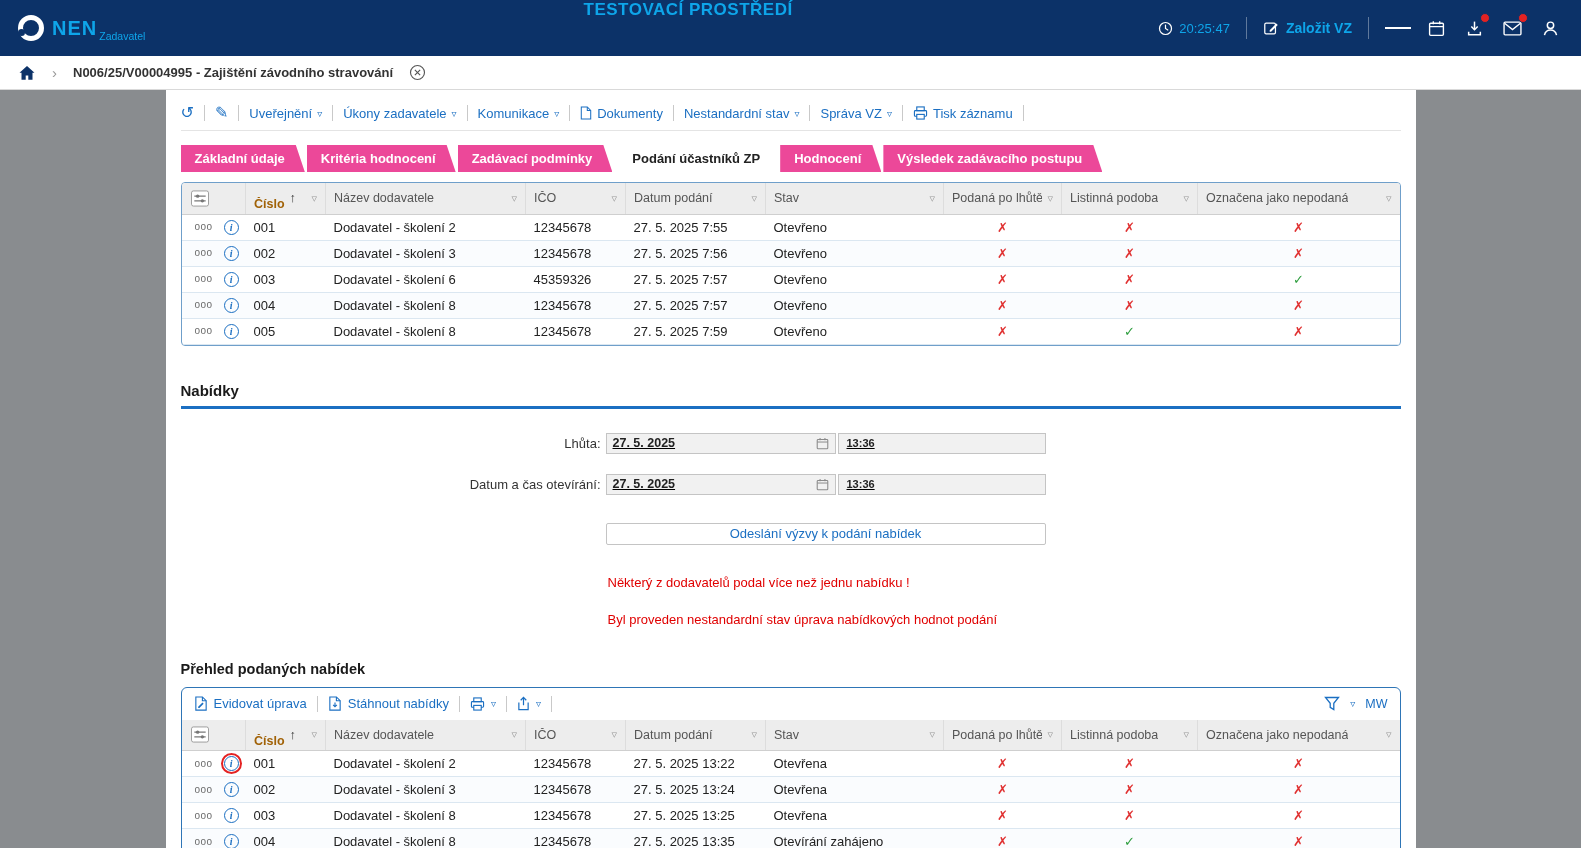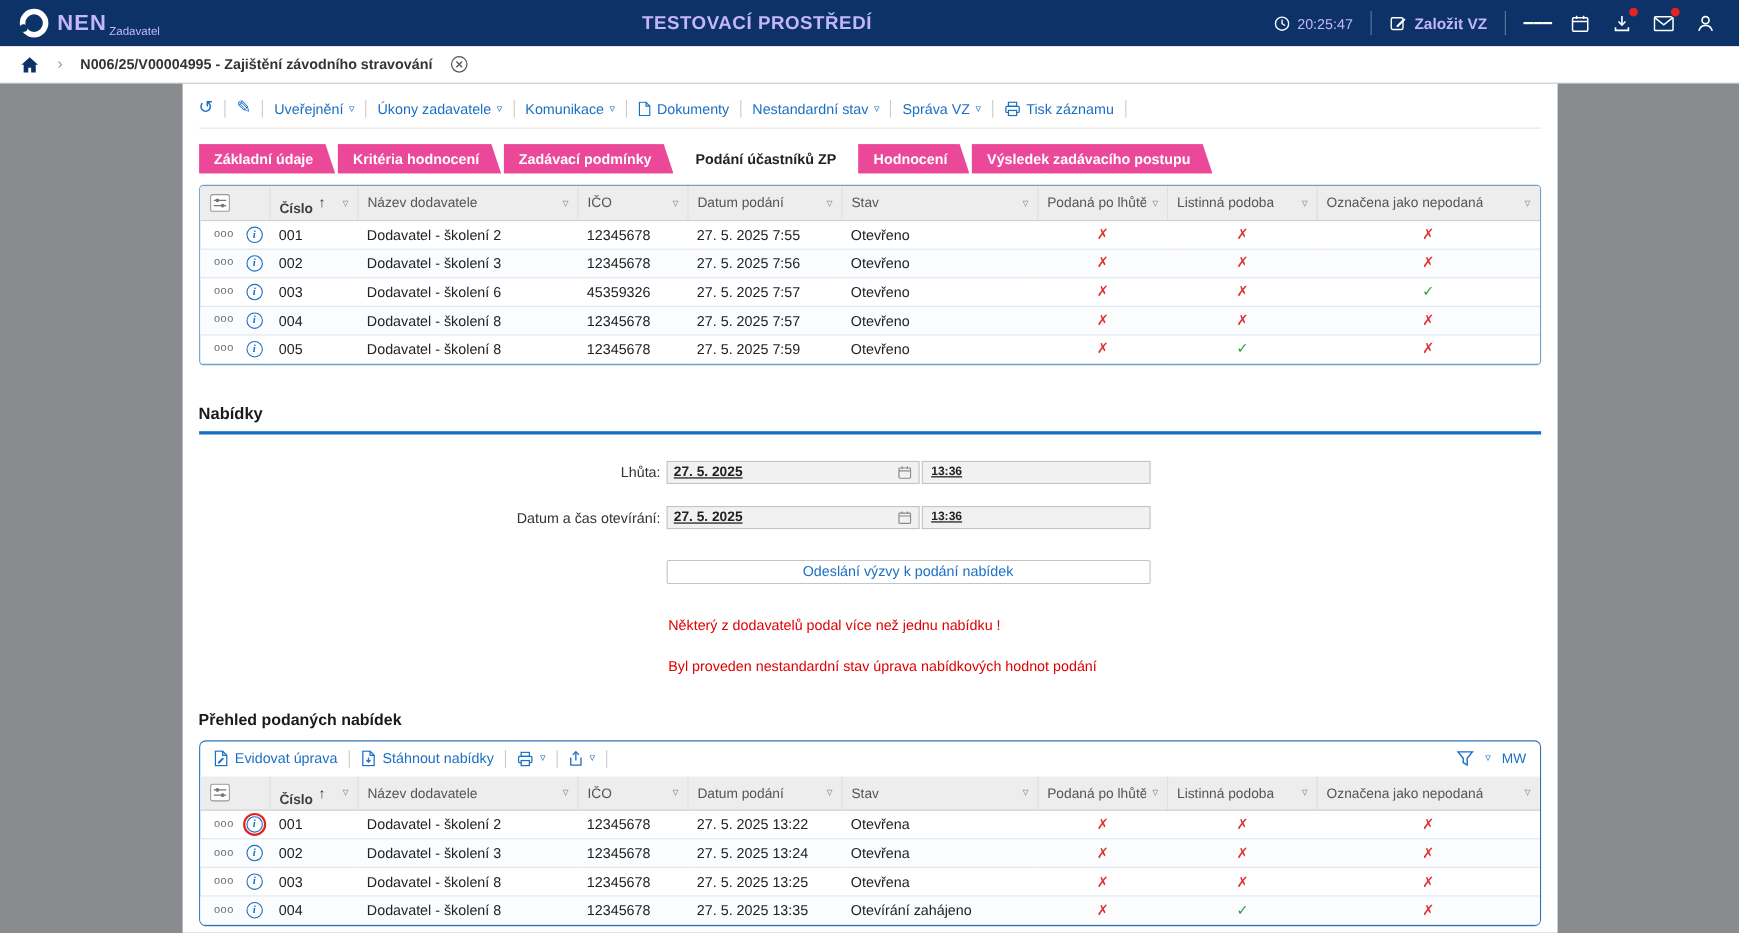--- a/index.html
+++ b/index.html
@@ -1,20 +1,20 @@
 <!DOCTYPE html>
 <html><head>
 <meta charset="utf-8">
 <style>
   * { margin:0; padding:0; box-sizing:border-box; }
   html,body { width:1581px; height:848px; overflow:hidden;
     font-family:"Liberation Sans","DejaVu Sans",sans-serif; background:#898c8f; }
 
   
-  .topbar { height:42px; background:#0c3268; display:flex; align-items:center; color:#c4b5fd; padding:0 18px; }
+  .topbar { height:56px; background:#0c3268; display:flex; color:#0ea5e9; padding:0 18px; }
   .topbar-left { display:flex; align-items:center; width:200px; flex:0 0 auto; }
   .logo-circle { width:26px; height:26px; border:5px solid #fff; border-radius:50%; display:inline-block; margin-right:8px; position:relative; }
   .logo-circle::after { content:""; position:absolute; left:-5px; top:9px; width:7px; height:7px; background:#0c3268; border-radius:50%; }
   .logo-text { display:flex; align-items:flex-end; }
   .logo-nen { font-size:20px; font-weight:bold; letter-spacing:1px; }
   .logo-sub { font-size:10.5px; margin-left:2px; margin-bottom:-2px; }
   .topbar-title { flex:1; text-align:center; font-size:17px; font-weight:bold; letter-spacing:.5px; }
   .topbar-right { display:flex; align-items:center; flex:0 0 auto; gap:12px; }
   .tb-sep { width:1px; height:22px; background:rgba(255,255,255,.35); margin:0 4px; }
   .clock-group { display:flex; align-items:center; gap:6px; font-size:13px; }
@@ -49,21 +49,21 @@
   
   .tbl-panel { border:1px solid #6f9fca; border-radius:4px; overflow:hidden; margin-top:10px; }
   .tbl-panel.blue { border:1px solid #2e75b6; border-radius:6px; }
   table { width:100%; border-collapse:collapse; table-layout:fixed; font-size:13px; }
   col.c-actions{width:64px} col.c-cislo{width:80px} col.c-nazev{width:200px} col.c-ico{width:100px}
   col.c-datum{width:140px} col.c-stav{width:178px} col.c-lhuta{width:118px} col.c-listinna{width:136px} col.c-nepodana{width:auto}
   thead th { background:#ededed; height:31px; border-bottom:1px solid #cfcfcf; border-right:1px solid #ddd; padding:0 8px; text-align:left; font-weight:normal; color:#555; font-size:12.5px; }
   thead th:last-child { border-right:none; }
   .th-inner { display:flex; align-items:center; gap:5px; }
   .th-label { white-space:nowrap; overflow:hidden; }
-  th.sorted .th-label { font-weight:bold; color:#404040;margin-top:12px; }
+  th.sorted .th-label { font-weight:bold; color:#a16207;margin-top:12px; }
   .th-sort { color:#333; font-weight:bold; }
   .th-filter { margin-left:auto; color:#9a9a9a; font-size:11px; }
   .th-tools { text-align:center; }
   tbody td { height:26px; padding:0 8px; border-bottom:1px solid #dbe7f1; color:#222; white-space:nowrap; overflow:hidden; }
   tbody tr:nth-child(even) td { background:#fafcfe; }
   .cell-actions { padding-left:13px; }
   .cell-actions .inner { display:flex; align-items:center; gap:11px; }
   .row-menu { color:#6b6b6b; font-size:10px; letter-spacing:.5px; cursor:pointer; line-height:1; }
   .row-info { width:15px; height:15px; border-radius:50%; border:1px solid #1b6fc2; color:#1b6fc2;
     font:italic bold 10px "Liberation Serif","DejaVu Serif",serif; display:flex; align-items:center; justify-content:center; cursor:pointer; flex:0 0 auto; }

